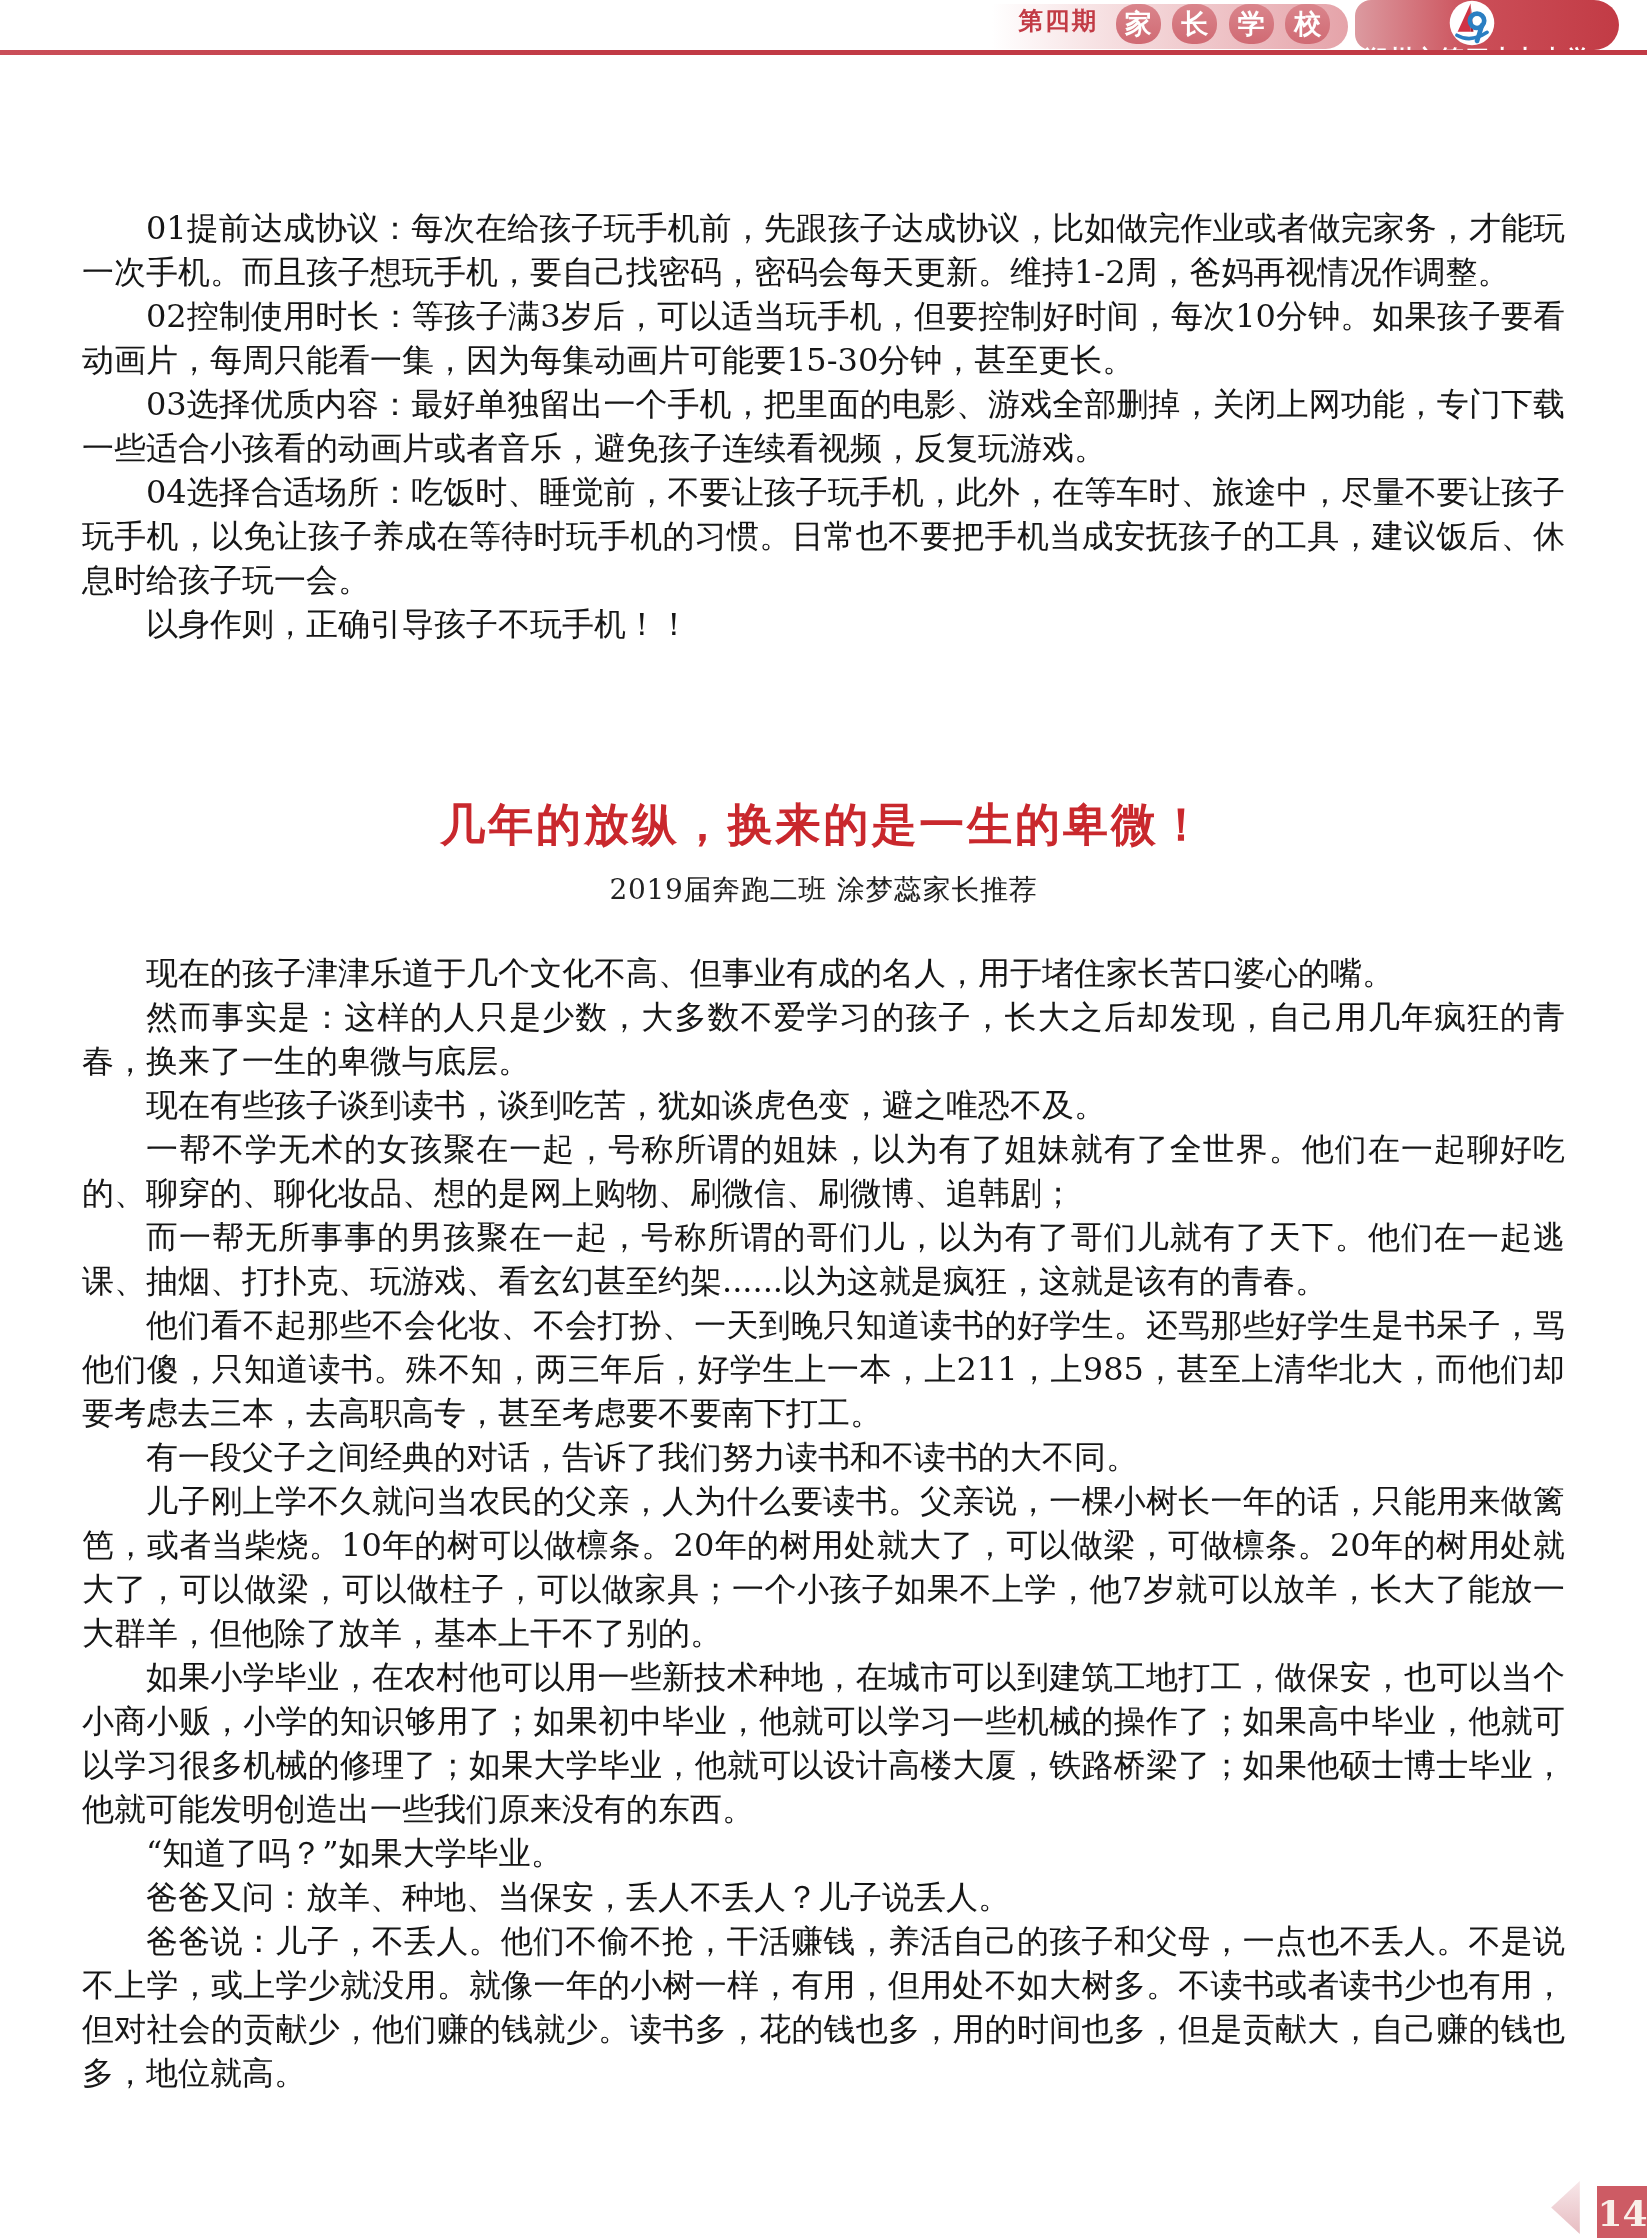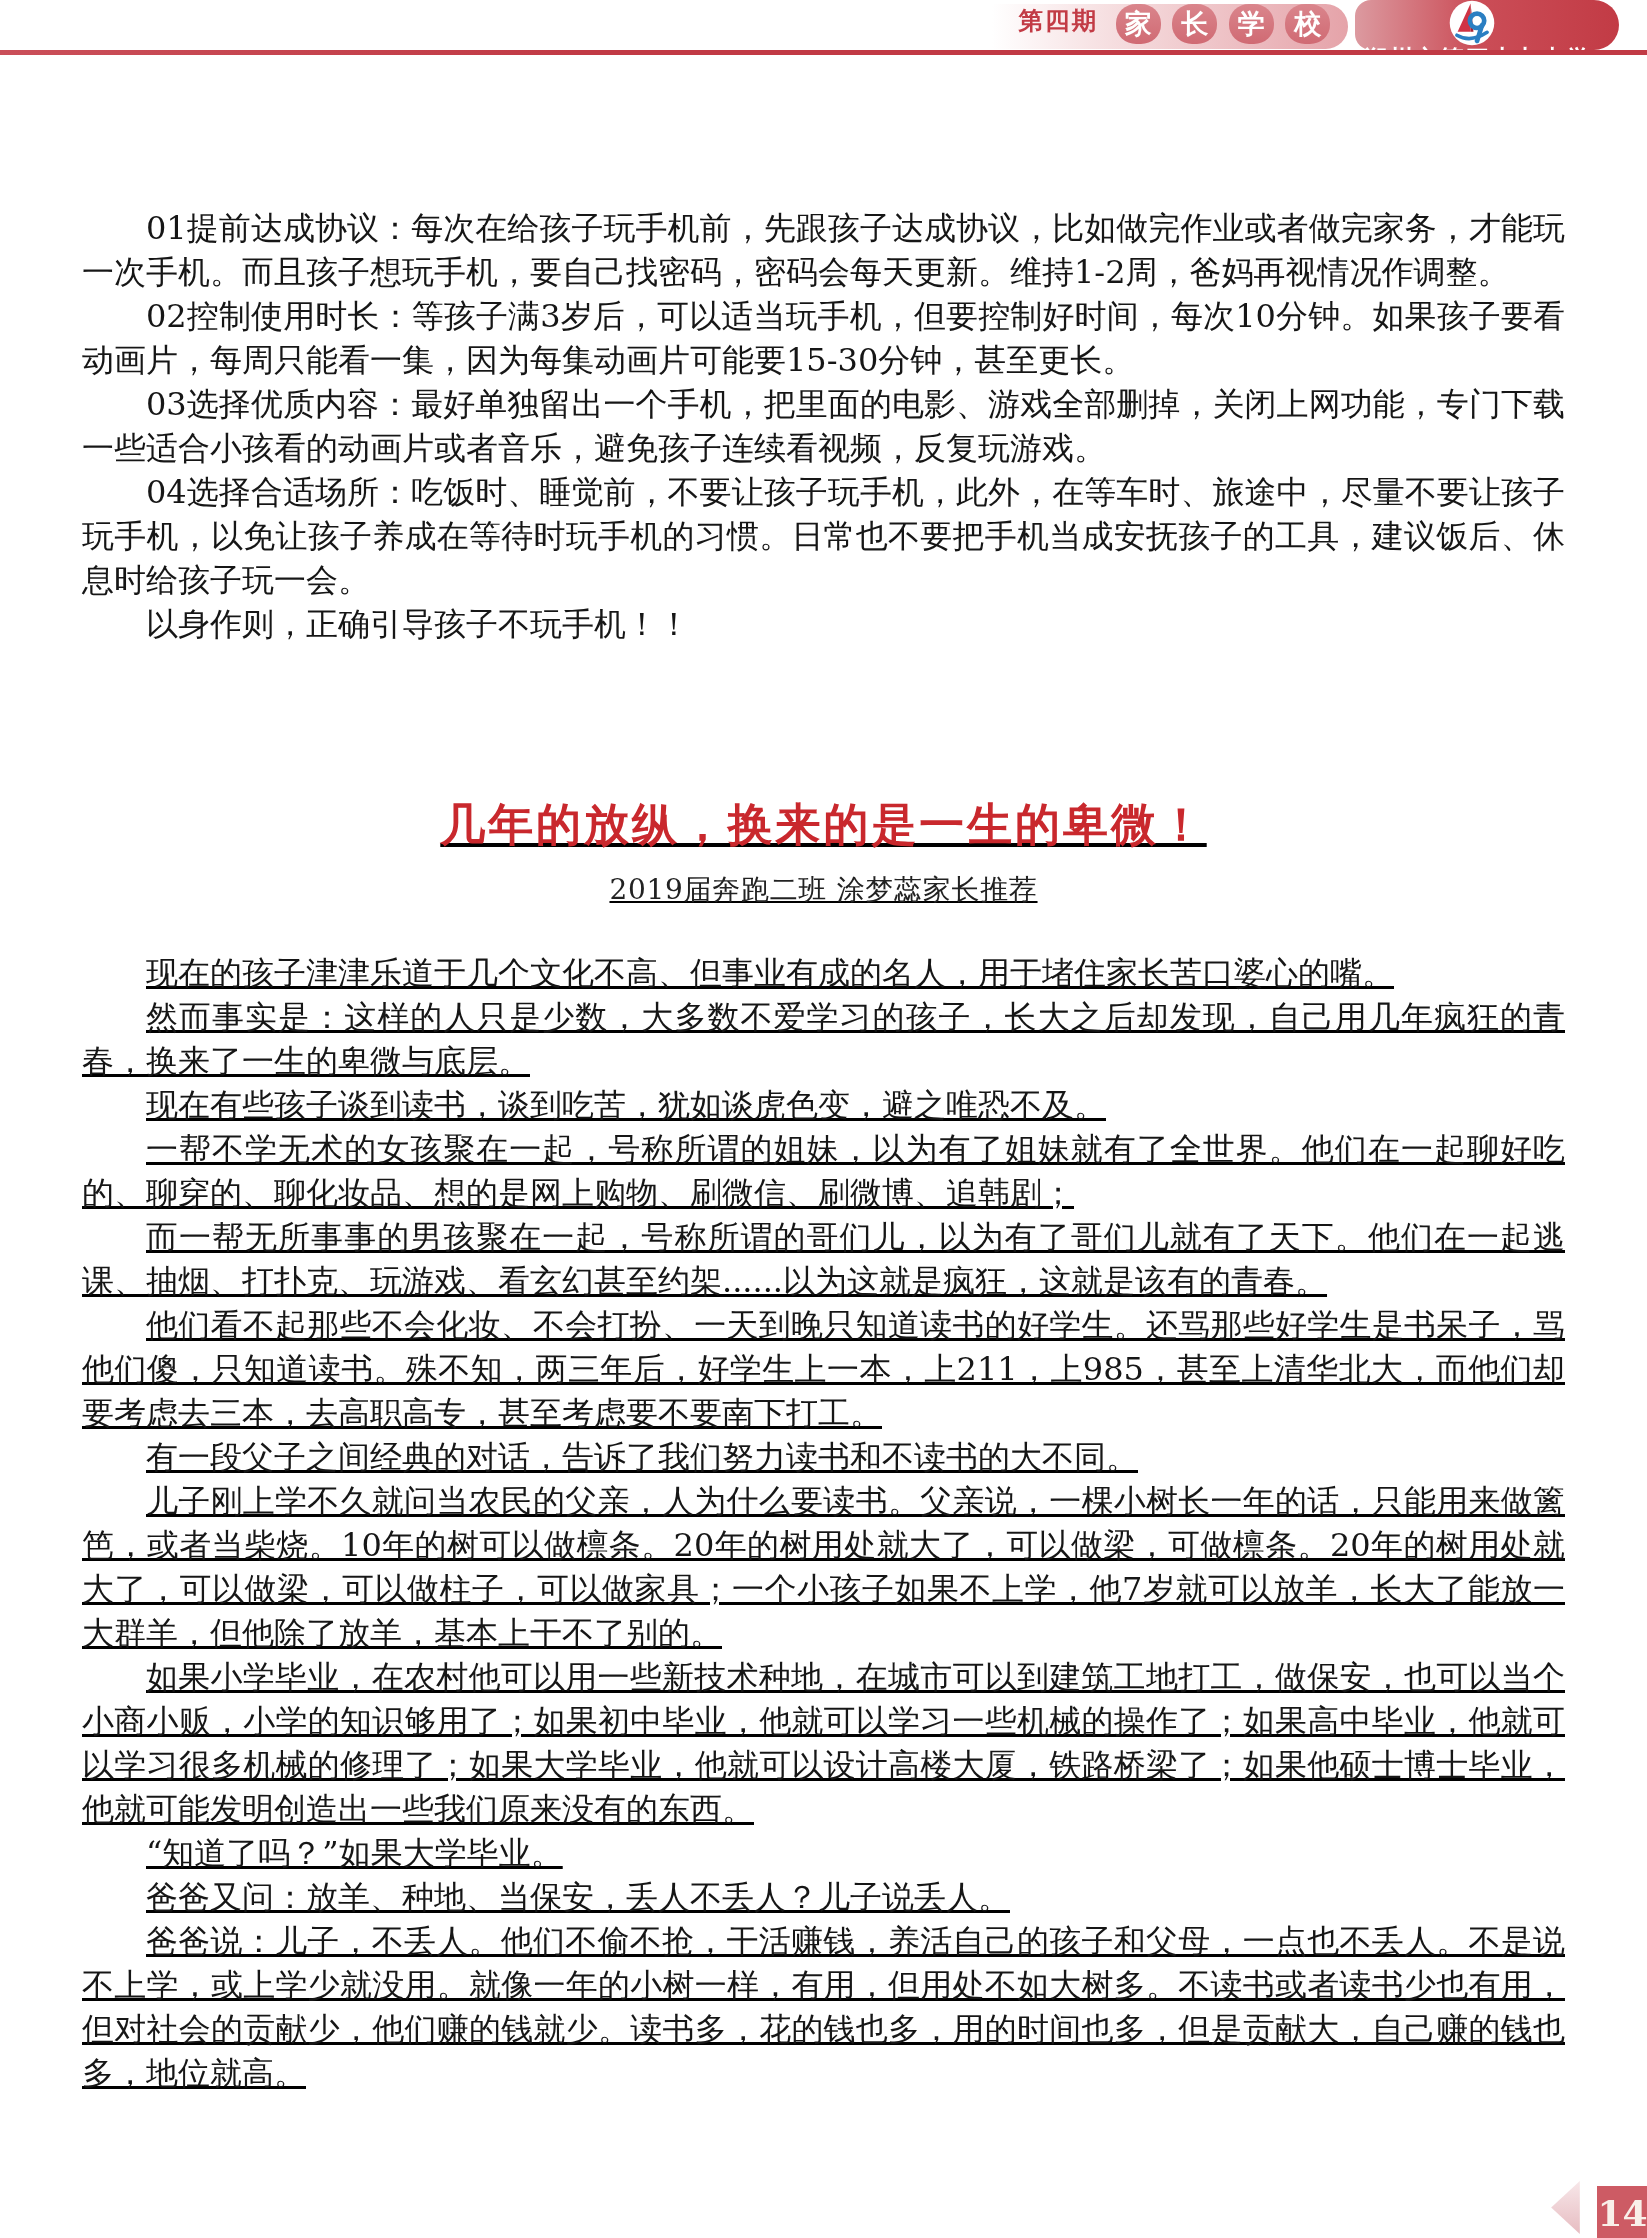--- a/index.html
+++ b/index.html
@@ -60,21 +60,21 @@
   }
 
   
   .article{position:absolute;left:82px;width:1483px;}
   .article p{
     margin:0;font-size:32px;line-height:44px;
     text-align:justify;text-justify:inter-character;
     text-indent:2em;color:#161616;
   }
   .article-1{top:206px;}
-  .article-2{top:799px;text-decoration:underline;}
+  .article-2{top:799px;}
   .article-2 h1{
     margin:0;text-align:center;
     color:#c9282d;font-size:45px;font-weight:bold;letter-spacing:2.9px;
     line-height:1.15;
   }
   .byline{
     text-align:center;font-size:28px;color:#222222;
     margin-top:20px;letter-spacing:0.7px;
   }
   .article-2 .paras{margin-top:42px;}

